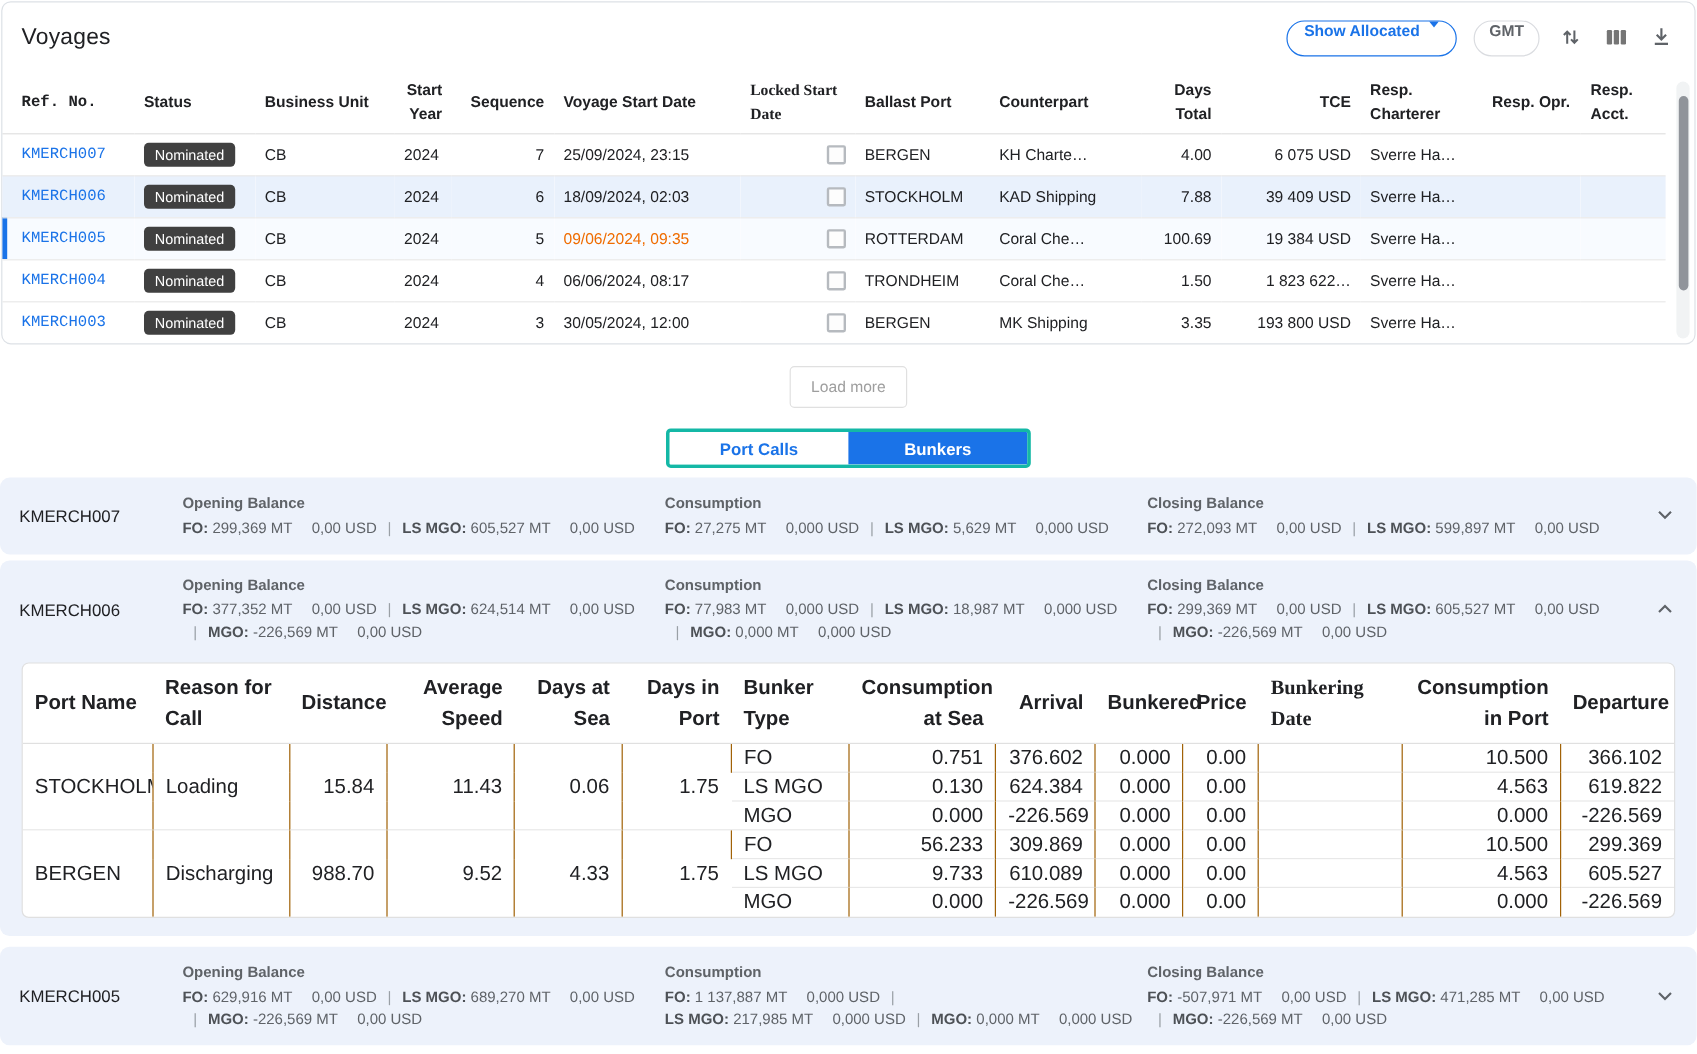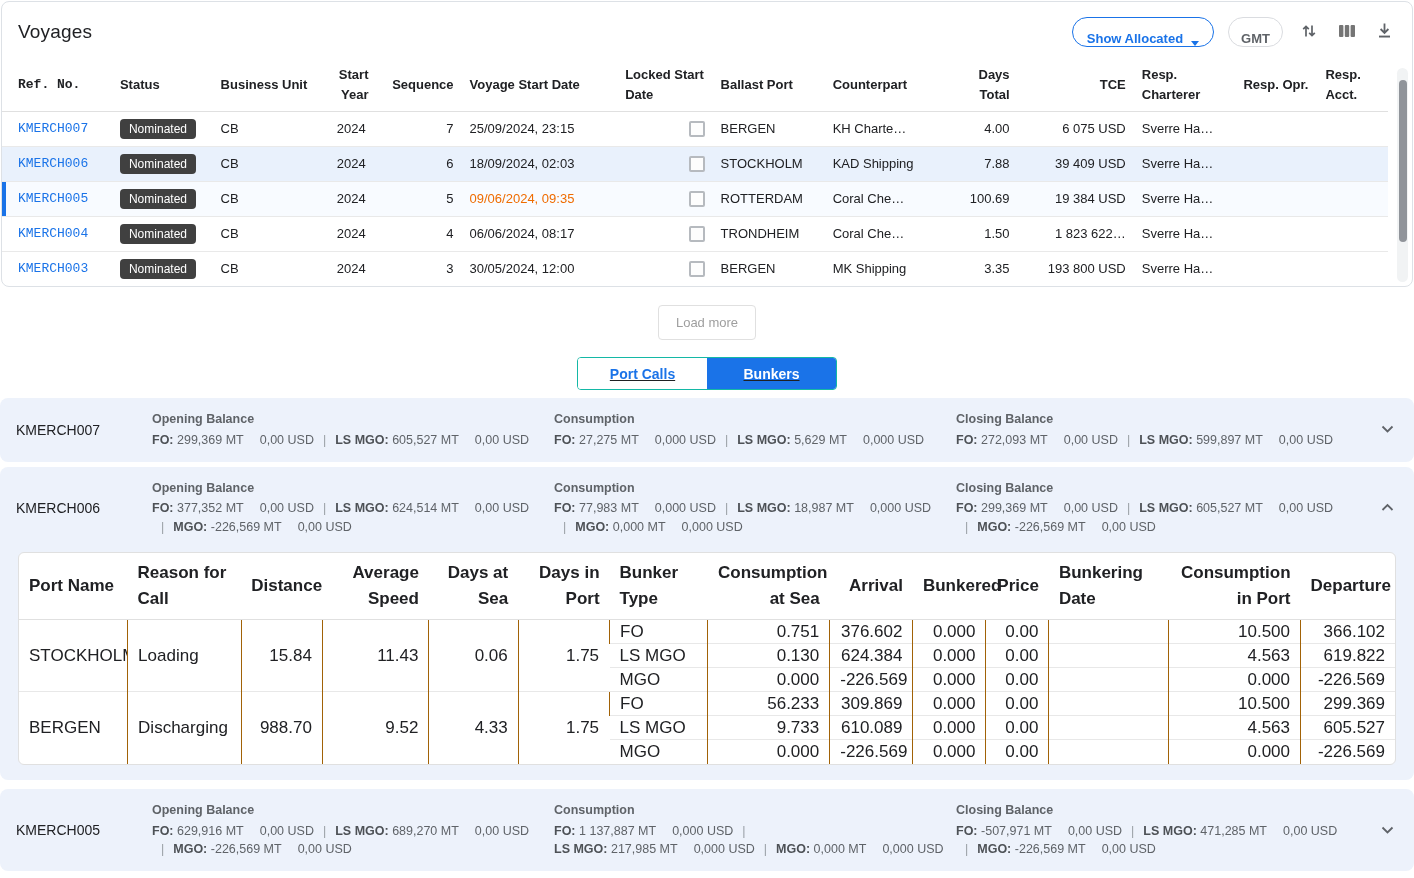--- a/index.html
+++ b/index.html
@@ -9,48 +9,48 @@
     background:#fff; color:#202124;
     font-family:"Liberation Sans","DejaVu Sans",sans-serif;
     font-size:13px;
   }
 
   
   .card { position:relative; margin:1px 1px 0 1px; border:1px solid #dde1e6; border-radius:8px; background:#fff; }
   .card-header { display:flex; justify-content:space-between; align-items:center; padding:15px 16px 12px 16px; }
   .page-title { font-size:19px; color:#202124; letter-spacing:.2px; }
   .hdr-controls { display:flex; align-items:center; gap:14px; }
-  .pill { display:inline-flex; align-items:flex-end; gap:8px; height:30px; padding:0 14px; border-radius:16px; font-size:13px; font-weight:bold; background:#fff; cursor:pointer; }
+  .pill { display:inline-flex; align-items:flex-start; gap:8px; height:30px; padding:0 14px; border-radius:16px; font-size:13px; font-weight:bold; background:#fff; cursor:pointer; }
   .pill.blue { border:1px solid #1a73e8; color:#1a73e8; }
   .pill.gray { border:1px solid #dadce0; color:#5f6368; padding:0 12px; }
   .caret-down { width:0; height:0; border-left:4px solid transparent; border-right:4px solid transparent; border-top:5px solid #1a73e8; display:inline-block; }
   .icon-btn { background:none; border:none; padding:2px; cursor:pointer; display:flex; align-items:center; }
 
   table.voyages { border-collapse:collapse; table-layout:fixed; width:calc(100% - 24px); font-size:13px; }
   table.voyages th { font-weight:bold; color:#202124; padding:4px 8px; border-bottom:1px solid #e0e0e0; height:52px; line-height:1.55; vertical-align:middle; text-align:left; }
   table.voyages td { padding:0 8px; height:35px; vertical-align:middle; overflow:hidden; white-space:nowrap; text-overflow:ellipsis; }
   table.voyages tbody tr { border-top:1px solid #e9e9e9; }
   table.voyages tbody tr:first-child { border-top:none; }
   .c1 { padding-left:16px !important;font-family:Liberation Mono, monospace; }
   .ar { text-align:right !important; }
-  .ac { text-align:right; }
+  .ac { text-align:right;font-family:Liberation Serif, serif; }
   tr.row-alt { background:#e9f1fc; }
   tr.row-selected { background:#f8fbff; box-shadow:inset 4px 0 0 #1a73e8; }
   a.ref-link { color:#1a73e8; text-decoration:none; cursor:pointer; }
   .badge { display:inline-block; background:#404040; color:#fff; font-size:12px; padding:3px 9px; border-radius:4px; }
   .warn { color:#ef6c00; }
   .cb { display:inline-block; width:16px; height:16px; border:2px solid #b6babf; border-radius:2px; background:#fdfdfd; cursor:pointer; vertical-align:middle; }
 
   .vtrack { position:absolute; top:66px; right:4px; bottom:4px; width:11px; background:#f1f3f4; border-radius:6px; }
   .vthumb { position:absolute; top:12px; left:1.5px; width:8px; height:162px; background:#90949a; border-radius:4px; cursor:pointer; }
 
   
   .loadmore-wrap { text-align:center; margin-top:18px; }
   .loadmore { border:1px solid #e0e0e0; background:#fff; color:#9e9e9e; border-radius:4px; padding:9px 17px; font-size:13px; cursor:pointer; font-family:inherit; }
-  .tabs { display:flex; width:260px; height:33px; margin:17px auto 8px auto; border:1px solid #14b8a6; border-radius:4px; overflow:hidden;text-decoration:underline; }
+  .tabs { display:flex; width:304px; height:33px; margin:17px auto 8px auto; border:3px solid #14b8a6; border-radius:4px; overflow:hidden; }
   .tab { flex:1; display:flex; align-items:center; justify-content:center; font-size:14px; font-weight:bold; cursor:pointer; }
   .tab.inactive { background:#fff; color:#1a73e8; }
   .tab.active { background:#1a73e8; color:#fff; }
 
   
   .panel { background:#edf2fb; border-radius:8px; margin:0 0 5px 0; padding:10px 16px; }
   .panel-head { display:grid; grid-template-columns:128px 1fr 1fr 1fr 40px; align-items:center; column-gap:8px; cursor:pointer; }
   .pref { font-size:14px; color:#202124; }
   .bgroup { font-size:12.5px; color:#5f6368; line-height:1.5; padding:2px 0; }
   .btitle { font-weight:bold; color:#5f6368; margin-bottom:2px; }

